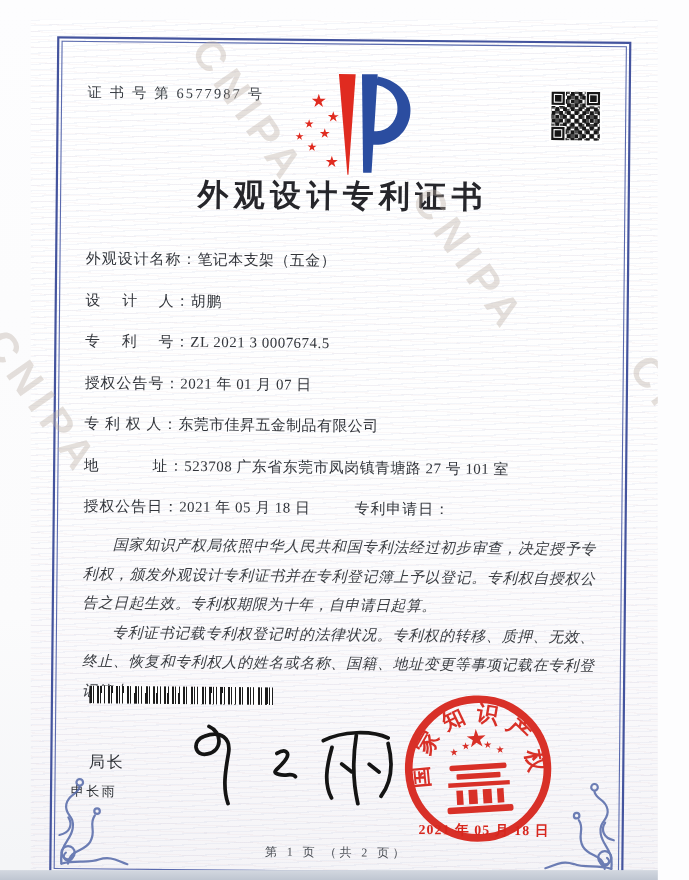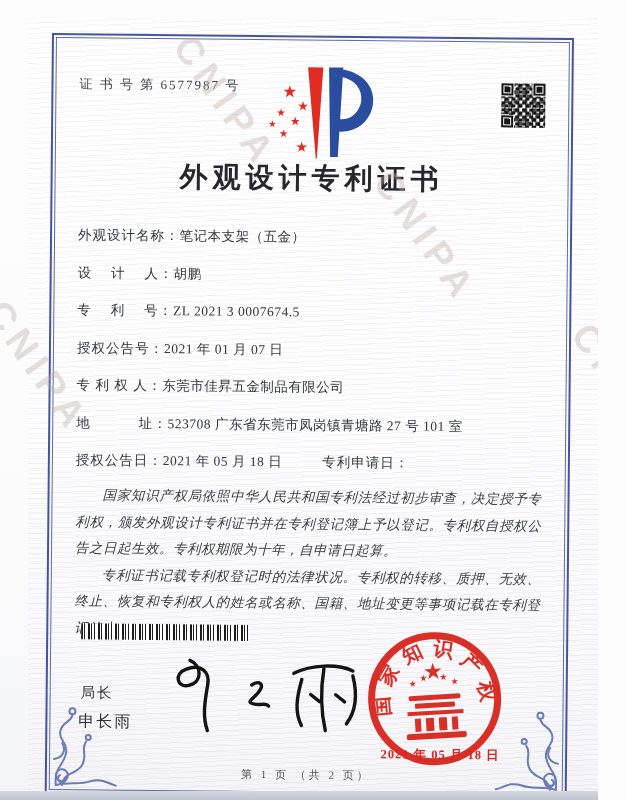--- a/index.html
+++ b/index.html
@@ -30,21 +30,21 @@
   .fields{left:26px;top:190px;right:20px;font-size:13.5px;color:#32353b;}
   .frow{display:flex;height:37.5px;align-items:flex-start;line-height:19px;}
   .flabel{white-space:pre;letter-spacing:1px;}
   .fvalue{white-space:pre;letter-spacing:0.5px;}
   .fpair2{margin-left:40px;display:flex;}
   .body-text{left:26px;top:447px;width:466px;font-size:13.5px;line-height:26.5px;color:#3a3d42;text-align:justify;font-style:italic;letter-spacing:0.5px;}
   .body-text p{margin:0;text-indent:2em;}
   .barcode{left:33px;top:588px;width:167px;height:16px;
     background:repeating-linear-gradient(90deg,#1c1c1c 0 2px,#fff 2px 3px,#1c1c1c 3px 4px,#fff 4px 7px,#1c1c1c 7px 9px,#fff 9px 10px,#1c1c1c 10px 11px,#fff 11px 13px,#1c1c1c 13px 14px,#fff 14px 17px);}
   .commissioner-title{left:33px;top:648px;font-size:14.5px;color:#2e3136;letter-spacing:2px;font-family:"Liberation Sans",sans-serif;}
-  .commissioner-name{left:31px;top:676px;font-size:16px;color:#2e3136;letter-spacing:2px;font-family:Liberation Sans, sans-serif;}
+  .commissioner-name{left:17px;top:676px;font-size:12px;color:#2e3136;letter-spacing:2px;font-family:Liberation Sans, sans-serif;}
   .signature{left:108px;top:612px;width:225px;height:95px;}
   .seal{left:316px;top:584px;width:142px;height:156px;opacity:.95;}
   .seal-date{left:318px;top:708px;width:150px;text-align:center;font-size:12.5px;color:#d7261d;letter-spacing:1px;font-weight:bold;}
   .footer{left:0;bottom:12px;width:100%;text-align:center;font-size:11px;letter-spacing:3px;color:#4a4e55;}
   .corner{position:absolute;width:78px;height:96px;}
   .corner-left{left:3px;bottom:3px;}
   .corner-right{right:3px;bottom:3px;transform:scaleX(-1);}
   .watermark{position:absolute;font-family:"Liberation Sans",sans-serif;font-size:38px;font-weight:bold;letter-spacing:7px;color:rgba(186,174,164,0.38);transform:rotate(55deg);z-index:40;pointer-events:none;}
   .wm1{left:150px;top:80px;} .wm2{left:350px;top:215px;} .wm3{left:-38px;top:345px;} .wm4{left:548px;top:368px;}
 </style>

